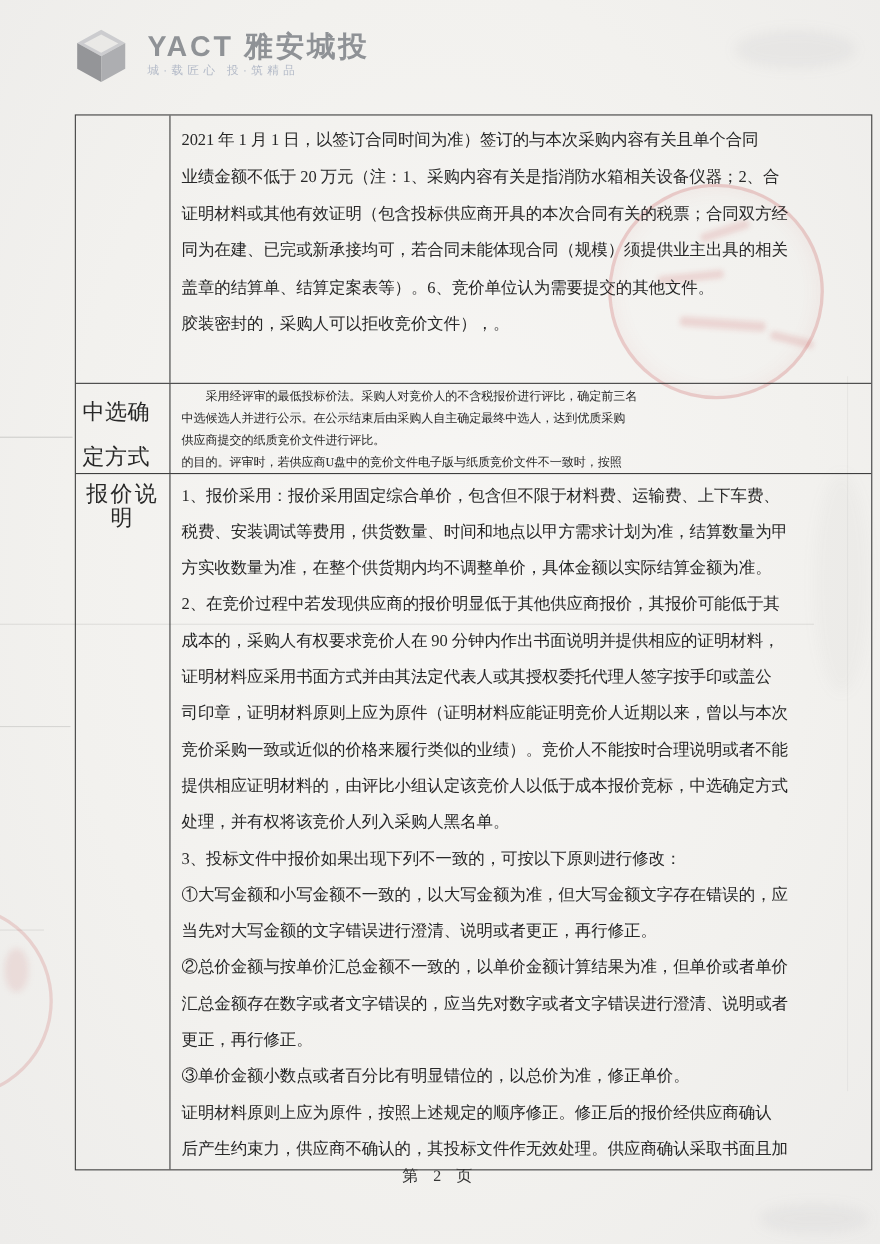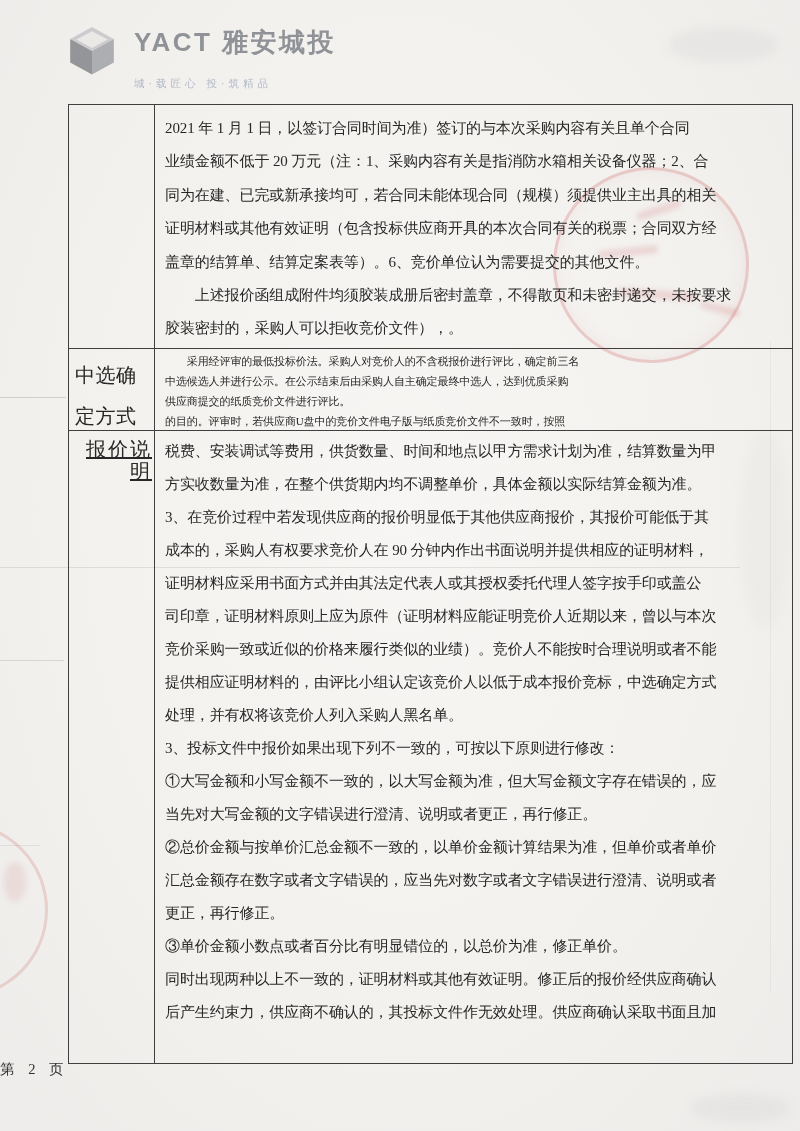--- a/index.html
+++ b/index.html
@@ -14,21 +14,21 @@
   
   .logo{position:absolute;left:66px;top:24px;display:flex;align-items:flex-start;gap:16px;}
   .logo-cube{width:52px;height:52px;opacity:.85;}
   .logo-textblock{padding-top:4px;}
   .logo-name{
     font-family:"Liberation Sans","DejaVu Sans",sans-serif;
     font-size:26px;font-weight:700;color:#8f9296;letter-spacing:2.5px;line-height:28px;
   }
   .logo-tagline{
     font-family:"Liberation Sans","DejaVu Sans",sans-serif;
-    font-size:10.5px;color:#b2b9c7;letter-spacing:4px;margin-top:21px;
+    font-size:10.5px;color:#b2b9c7;letter-spacing:4px;margin-top:1px;
   }
 
   
   .doc-table{
     position:absolute;left:68px;top:104px;width:725px;
     border:1.5px solid #3f3f3f;box-sizing:border-box;background:transparent;
   }
   .trow{display:flex;box-sizing:border-box;}
   .trow + .trow{border-top:1.5px solid #3f3f3f;}
   .th{
@@ -38,25 +38,25 @@
   .tc{flex:1;box-sizing:border-box;padding:0 0 0 10px;overflow:hidden;}
   .tline{white-space:nowrap;letter-spacing:-.1px;}
 
   .row-1{height:243px;}
   .row-1 .tc{padding-top:7px;font-size:15px;line-height:33.4px;}
   .row-2{height:82px;}
   .row-2 .tc{padding-top:2px;font-size:11px;line-height:20px;}
   .row-2 .th{padding-top:6px;}
   .row-3{height:633px;}
   .row-3 .tc{padding-top:4px;font-size:15px;line-height:33px;}
-  .row-3 .th{text-align:right;line-height:22px;padding:7px 2px 0 2px;letter-spacing:2px;text-decoration:underline;}
+  .row-3 .th{text-align:center;line-height:22px;padding:7px 2px 0 2px;letter-spacing:2px;}
 
   
   .page-footer{
-    position:absolute;left:0;top:1060px;width:100%;
+    position:absolute;left:0;top:1060px;width:100%;text-align:center;
     font-size:14.5px;letter-spacing:5px;color:#333;
   }
 
   
   .fold-line{position:absolute;background:rgba(40,40,40,.16);height:1px;}
   .fold-a{left:0;top:397px;width:66px;}
   .fold-b{left:0;top:567px;width:740px;background:rgba(40,40,40,.10);}
   .fold-c{left:0;top:660px;width:64px;background:rgba(40,40,40,.13);}
   .fold-d{left:0;top:845px;width:40px;background:rgba(40,40,40,.08);}
   .ghost-vline{position:absolute;left:770px;top:342px;width:1px;height:650px;background:rgba(60,60,60,.05);}
@@ -119,58 +119,58 @@
   <div class="stamp-left"></div>
   <div class="stamp-left-blob"></div>
 
   <div class="doc-table">
 
     <div class="trow row-1">
       <div class="th"></div>
       <div class="tc">
           <div class="tline">2021 年 1 月 1 日，以签订合同时间为准）签订的与本次采购内容有关且单个合同</div>
           <div class="tline">业绩金额不低于 20 万元（注：1、采购内容有关是指消防水箱相关设备仪器；2、合</div>
+          <div class="tline">证明材料或其他有效证明（包含投标供应商开具的本次合同有关的税票；合同双方经</div>
           <div class="tline">同为在建、已完或新承接均可，若合同未能体现合同（规模）须提供业主出具的相关</div>
-          <div class="tline">证明材料或其他有效证明（包含投标供应商开具的本次合同有关的税票；合同双方经</div>
           <div class="tline">盖章的结算单、结算定案表等）。6、竞价单位认为需要提交的其他文件。</div>
-          <div class="tline">　　上述报价函组成附件均须胶装成册后密封盖章，不得散页和未密封递交，未按要求</div>
           <div class="tline">胶装密封的，采购人可以拒收竞价文件），。</div>
         </div>
     </div>
 
     <div class="trow row-2">
       <div class="th">中选确定方式</div>
       <div class="tc">
           <div class="tline">　　采用经评审的最低投标价法。采购人对竞价人的不含税报价进行评比，确定前三名</div>
           <div class="tline">中选候选人并进行公示。在公示结束后由采购人自主确定最终中选人，达到优质采购</div>
           <div class="tline">供应商提交的纸质竞价文件进行评比。</div>
           <div class="tline">的目的。评审时，若供应商U盘中的竞价文件电子版与纸质竞价文件不一致时，按照</div>
         </div>
     </div>
 
     <div class="trow row-3">
       <div class="th">报价说明</div>
       <div class="tc">
+          <div class="tline">1、报价采用：报价采用固定综合单价，包含但不限于材料费、运输费、上下车费、</div>
           <div class="tline">税费、安装调试等费用，供货数量、时间和地点以甲方需求计划为准，结算数量为甲</div>
           <div class="tline">方实收数量为准，在整个供货期内均不调整单价，具体金额以实际结算金额为准。</div>
-          <div class="tline">3、在竞价过程中若发现供应商的报价明显低于其他供应商报价，其报价可能低于其</div>
+          <div class="tline">2、在竞价过程中若发现供应商的报价明显低于其他供应商报价，其报价可能低于其</div>
           <div class="tline">成本的，采购人有权要求竞价人在 90 分钟内作出书面说明并提供相应的证明材料，</div>
           <div class="tline">证明材料应采用书面方式并由其法定代表人或其授权委托代理人签字按手印或盖公</div>
           <div class="tline">司印章，证明材料原则上应为原件（证明材料应能证明竞价人近期以来，曾以与本次</div>
           <div class="tline">竞价采购一致或近似的价格来履行类似的业绩）。竞价人不能按时合理说明或者不能</div>
           <div class="tline">提供相应证明材料的，由评比小组认定该竞价人以低于成本报价竞标，中选确定方式</div>
           <div class="tline">处理，并有权将该竞价人列入采购人黑名单。</div>
           <div class="tline">3、投标文件中报价如果出现下列不一致的，可按以下原则进行修改：</div>
           <div class="tline">①大写金额和小写金额不一致的，以大写金额为准，但大写金额文字存在错误的，应</div>
           <div class="tline">当先对大写金额的文字错误进行澄清、说明或者更正，再行修正。</div>
           <div class="tline">②总价金额与按单价汇总金额不一致的，以单价金额计算结果为准，但单价或者单价</div>
           <div class="tline">汇总金额存在数字或者文字错误的，应当先对数字或者文字错误进行澄清、说明或者</div>
           <div class="tline">更正，再行修正。</div>
           <div class="tline">③单价金额小数点或者百分比有明显错位的，以总价为准，修正单价。</div>
-          <div class="tline">同时出现两种以上不一致的，证明材料或其他有效证明。修正后的报价经供应商确认</div>
+          <div class="tline">证明材料原则上应为原件，按照上述规定的顺序修正。修正后的报价经供应商确认</div>
           <div class="tline">后产生约束力，供应商不确认的，其投标文件作无效处理。供应商确认采取书面且加</div>
         </div>
     </div>
 
   </div>
 
   <div class="page-footer">第 2 页</div>
 
 </div>
 

